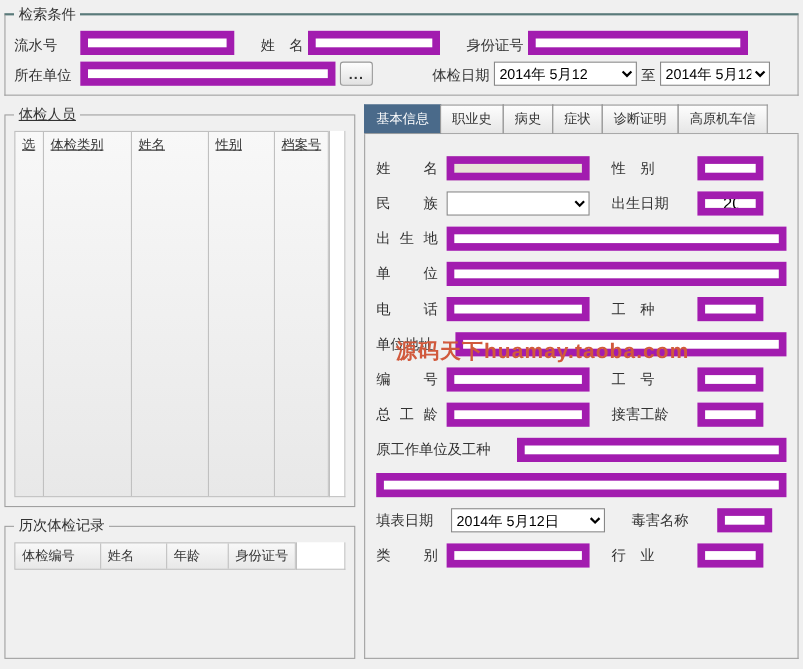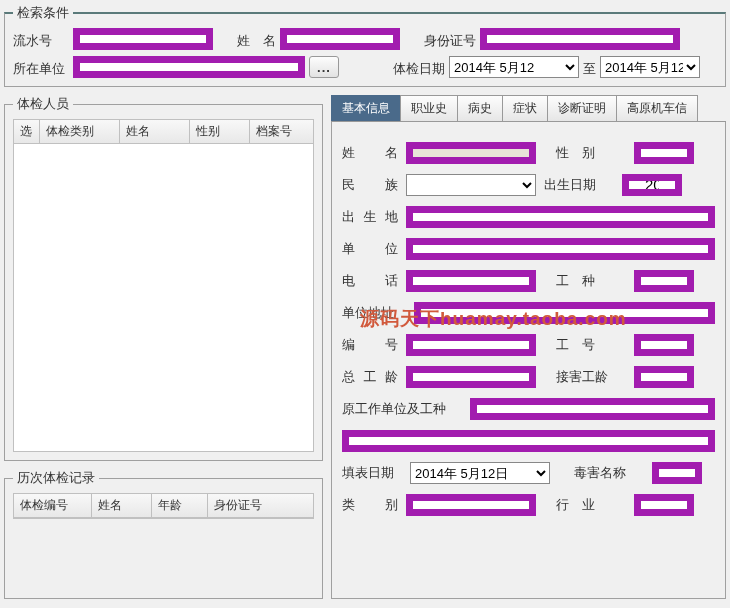--- a/index.html
+++ b/index.html
@@ -67,23 +67,23 @@
   padding: 3px 6px;
   border-right: 1px solid #c0c0c0;
   overflow: hidden;
   white-space: nowrap;
 }
 .table-body {
   background: #fff;
   border: 1px solid #c0c0c0;
   border-top: none;
 }
-.exam-persons { flex: 1; display: flex; flex-direction: column; }
+.exam-persons { flex: 1; display: flex; flex-direction: row; text-decoration: underline; }
 .exam-persons .table-body { flex: 1; }
-.history-records { height: 130px; display: flex; flex-direction: column; }
+.history-records { height: 130px; display: flex; flex-direction: row; }
 .history-records .table-body { flex: 1; }
 
 .tabs {
   display: flex;
   border-bottom: 1px solid #999;
   margin: 4px 4px 0 4px;
   background: #f0f0f0;
 }
 .tab {
   padding: 4px 10px;
@@ -190,21 +190,21 @@
     <div class="form-area">
       <div class="frow">
         <label class="flabel">姓　名</label>
         <input type="text" style="width: 130px; background: rgb(232, 228, 216);">
         <label class="flabel2" style="margin-left:12px">性　别</label>
         <input type="text" style="width: 60px;">
       </div>
       <div class="frow">
         <label class="flabel">民　族</label>
         <select style="width:130px"><option></option></select>
-        <label class="flabel2" style="">出生日期</label>
+        <label class="flabel2" style="margin-left:12px">出生日期</label>
         <input type="text" style="width: 60px;" value="2014年 5">
       </div>
       <div class="frow">
         <label class="flabel">出 生 地</label>
         <input type="text" style="flex: 1 1 0%;">
       </div>
       <div class="frow">
         <label class="flabel">单　位</label>
         <input type="text" style="flex: 1 1 0%;">
       </div>

